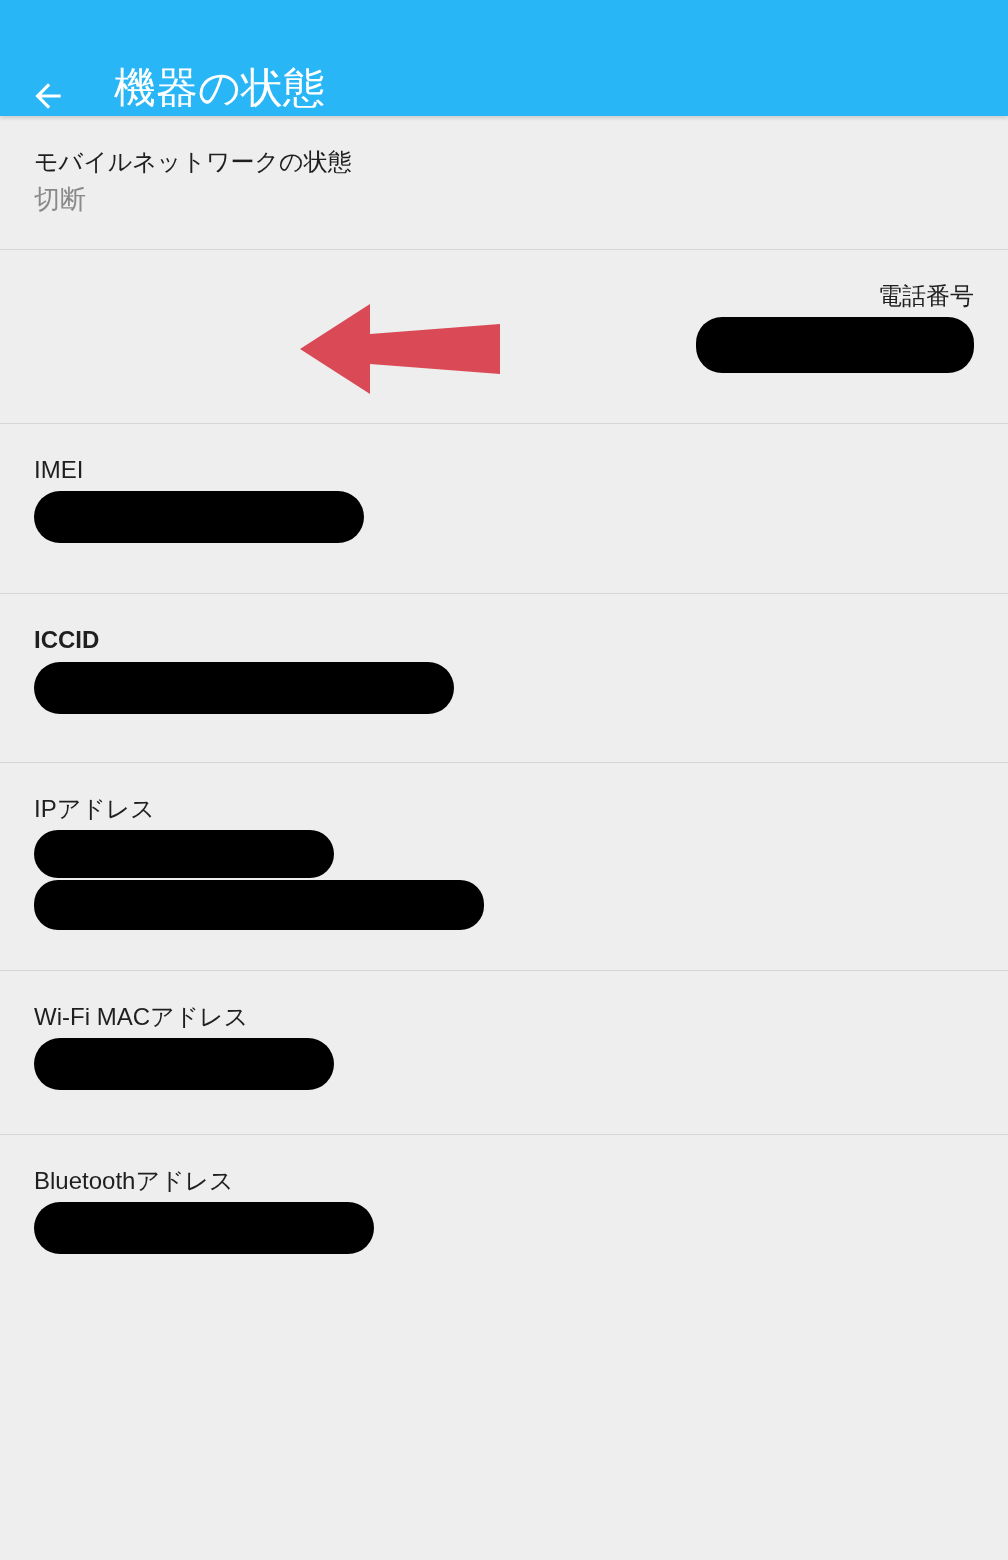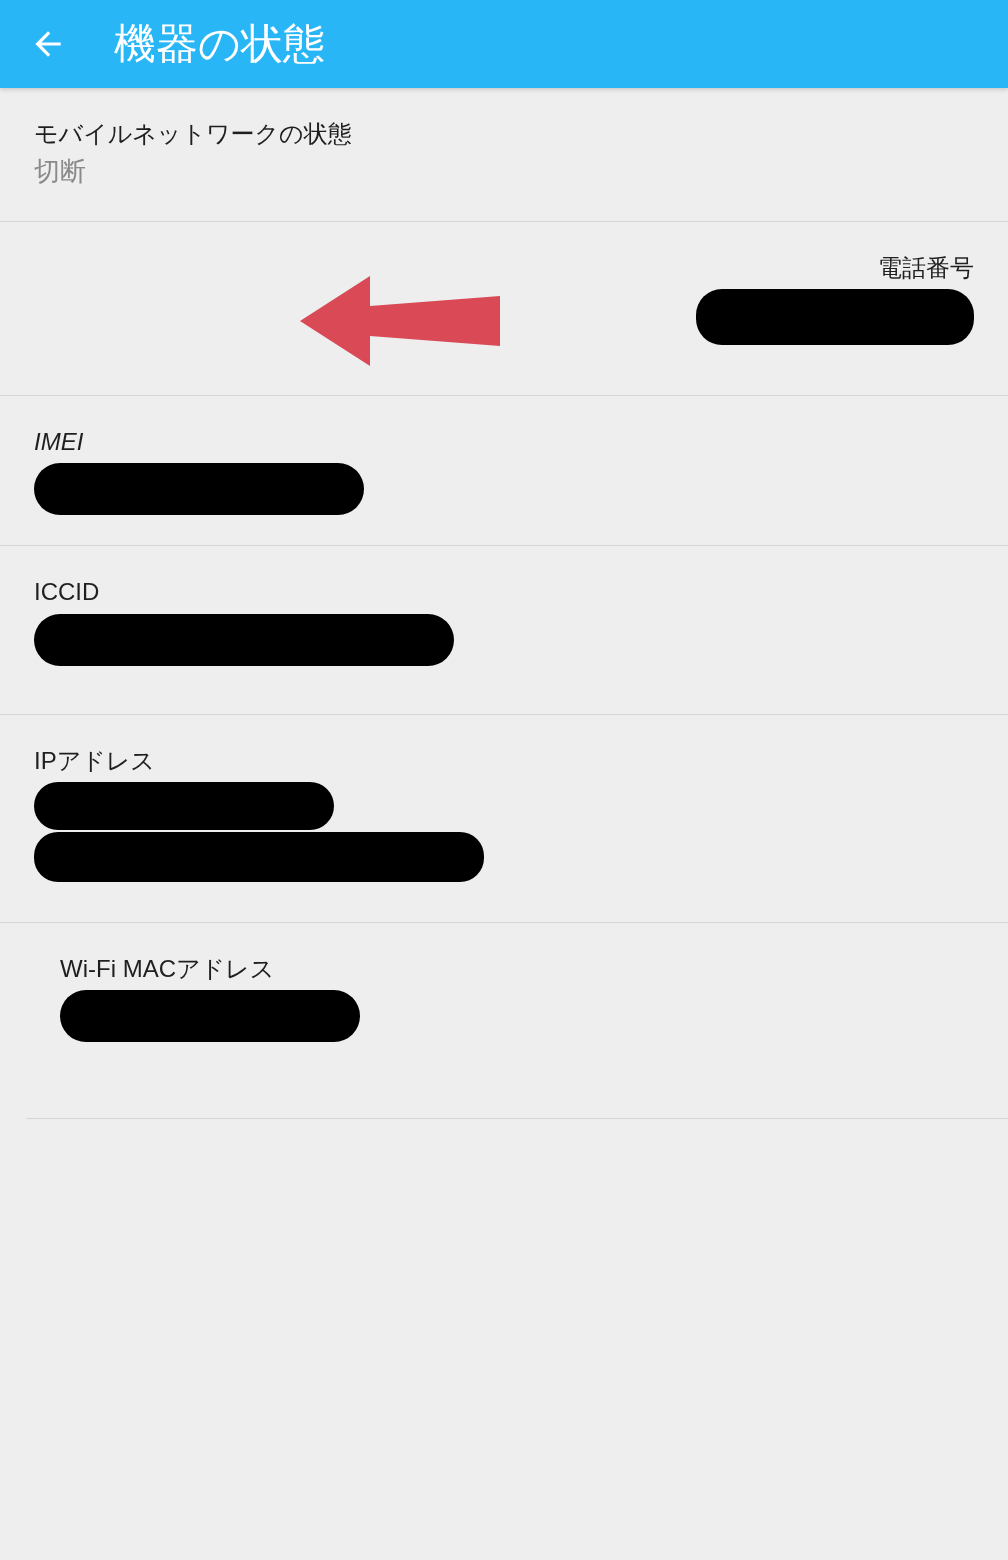--- a/index.html
+++ b/index.html
@@ -5,23 +5,23 @@
     * { margin: 0; padding: 0; box-sizing: border-box; }
     body {
       font-family: -apple-system, "Helvetica Neue", Arial, "Hiragino Kaku Gothic ProN", "Hiragino Sans", Meiryo, sans-serif;
       background: #eeeeee;
       width: 1008px;
       height: 1560px;
       overflow: hidden;
     }
     .header {
       background: #29b6f6;
-      height: 88px;
+      height: 116px;
       display: flex;
-      align-items: center;
+      align-items: flex-end;
       padding-left: 28px;
       box-shadow: 0 2px 4px rgba(0,0,0,0.15);
       position: relative;
       z-index: 10;
     }
     .back-icon {
       width: 40px;
       height: 40px;
       display: flex;
       align-items: center;
@@ -90,37 +90,41 @@
   <div class="row" style="padding-bottom:46px;text-align:right;">
     <div class="row-label">電話番号</div>
     <div><span class="redact" style="width:278px;height:56px;border-radius:26px;"></span></div>
     <div class="arrow">
       <svg width="200" height="110" viewBox="0 0 200 110">
         <polygon points="0,55 70,10 70,40 200,30 200,80 70,70 70,100"></polygon>
       </svg>
     </div>
   </div>
 
-  <div class="row" style="padding-bottom:26px;font-style:italic;">
+  <div class="row" style="padding-bottom:46px;">
     <div class="row-label">IMEI</div>
     <div><span class="redact" style="width:330px;height:52px;border-radius:26px;"></span></div>
   </div>
 
-  <div class="row" style="padding-bottom:44px;">
+  <div class="row" style="padding-bottom:44px;font-weight:bold;">
     <div class="row-label">ICCID</div>
     <div><span class="redact" style="width:420px;height:52px;border-radius:26px;"></span></div>
   </div>
 
   <div class="row" style="padding-bottom:40px;">
     <div class="row-label">IPアドレス</div>
     <div>
       <span class="redact" style="width:300px;height:48px;border-radius:24px;display:block;margin-bottom:2px;"></span>
       <span class="redact" style="width:450px;height:50px;border-radius:24px;display:block;"></span>
     </div>
   </div>
 
-  <div class="row" style="padding-bottom:72px;margin-left:26px;">
+  <div class="row" style="padding-bottom:40px;">
     <div class="row-label">Wi-Fi MACアドレス</div>
     <div><span class="redact" style="width:300px;height:52px;border-radius:26px;"></span></div>
   </div>
 
+  <div class="row" style="border-bottom:none;">
+    <div class="row-label">Bluetoothアドレス</div>
+    <div><span class="redact" style="width:340px;height:52px;border-radius:26px;"></span></div>
+  </div>
 
 </div>
 
 </body></html>

